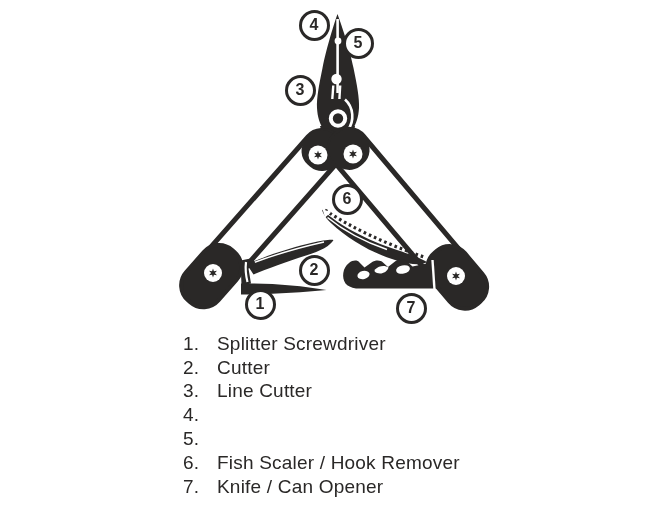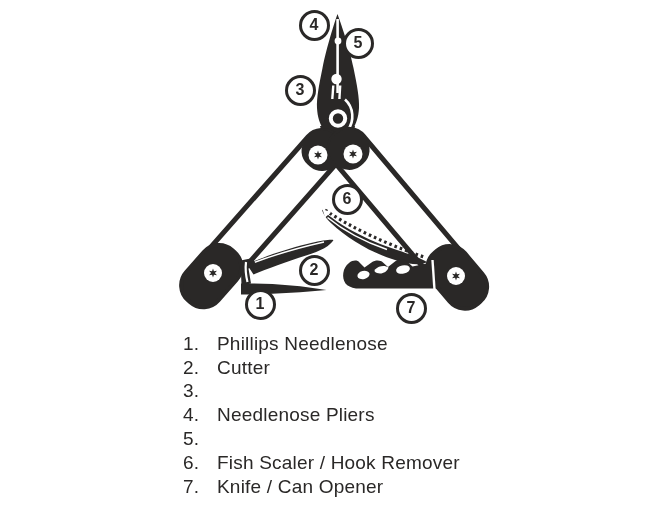--- a/index.html
+++ b/index.html
@@ -117,32 +117,32 @@
   <div class="callout" style="left:298.5px;top:254.5px">2</div>
   <div class="callout" style="left:284.5px;top:74.5px">3</div>
   <div class="callout" style="left:298.5px;top:9.5px">4</div>
   <div class="callout" style="left:342.5px;top:27.5px">5</div>
   <div class="callout" style="left:331.5px;top:183.5px">6</div>
   <div class="callout" style="left:395.5px;top:292.5px">7</div>
 
   <div id="legend">
     <div class="legend-row">
       <span class="legend-num">1.</span>
-      <span class="legend-label">Phillips Needlenose</span>
+      <span class="legend-label">Splitter Screwdriver</span>
     </div>
     <div class="legend-row">
       <span class="legend-num">2.</span>
       <span class="legend-label">Cutter</span>
     </div>
     <div class="legend-row">
       <span class="legend-num">3.</span>
+      <span class="legend-label">Line Cutter</span>
     </div>
     <div class="legend-row">
       <span class="legend-num">4.</span>
-      <span class="legend-label">Needlenose Pliers</span>
     </div>
     <div class="legend-row">
       <span class="legend-num">5.</span>
     </div>
     <div class="legend-row">
       <span class="legend-num">6.</span>
       <span class="legend-label">Fish Scaler / Hook Remover</span>
     </div>
     <div class="legend-row">
       <span class="legend-num">7.</span>

